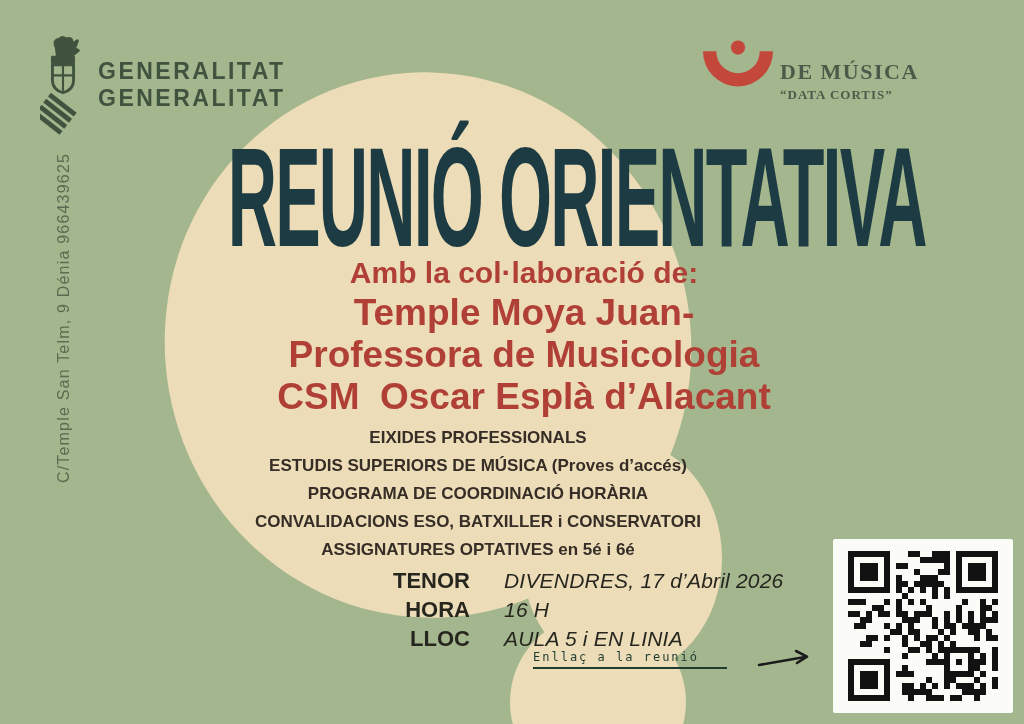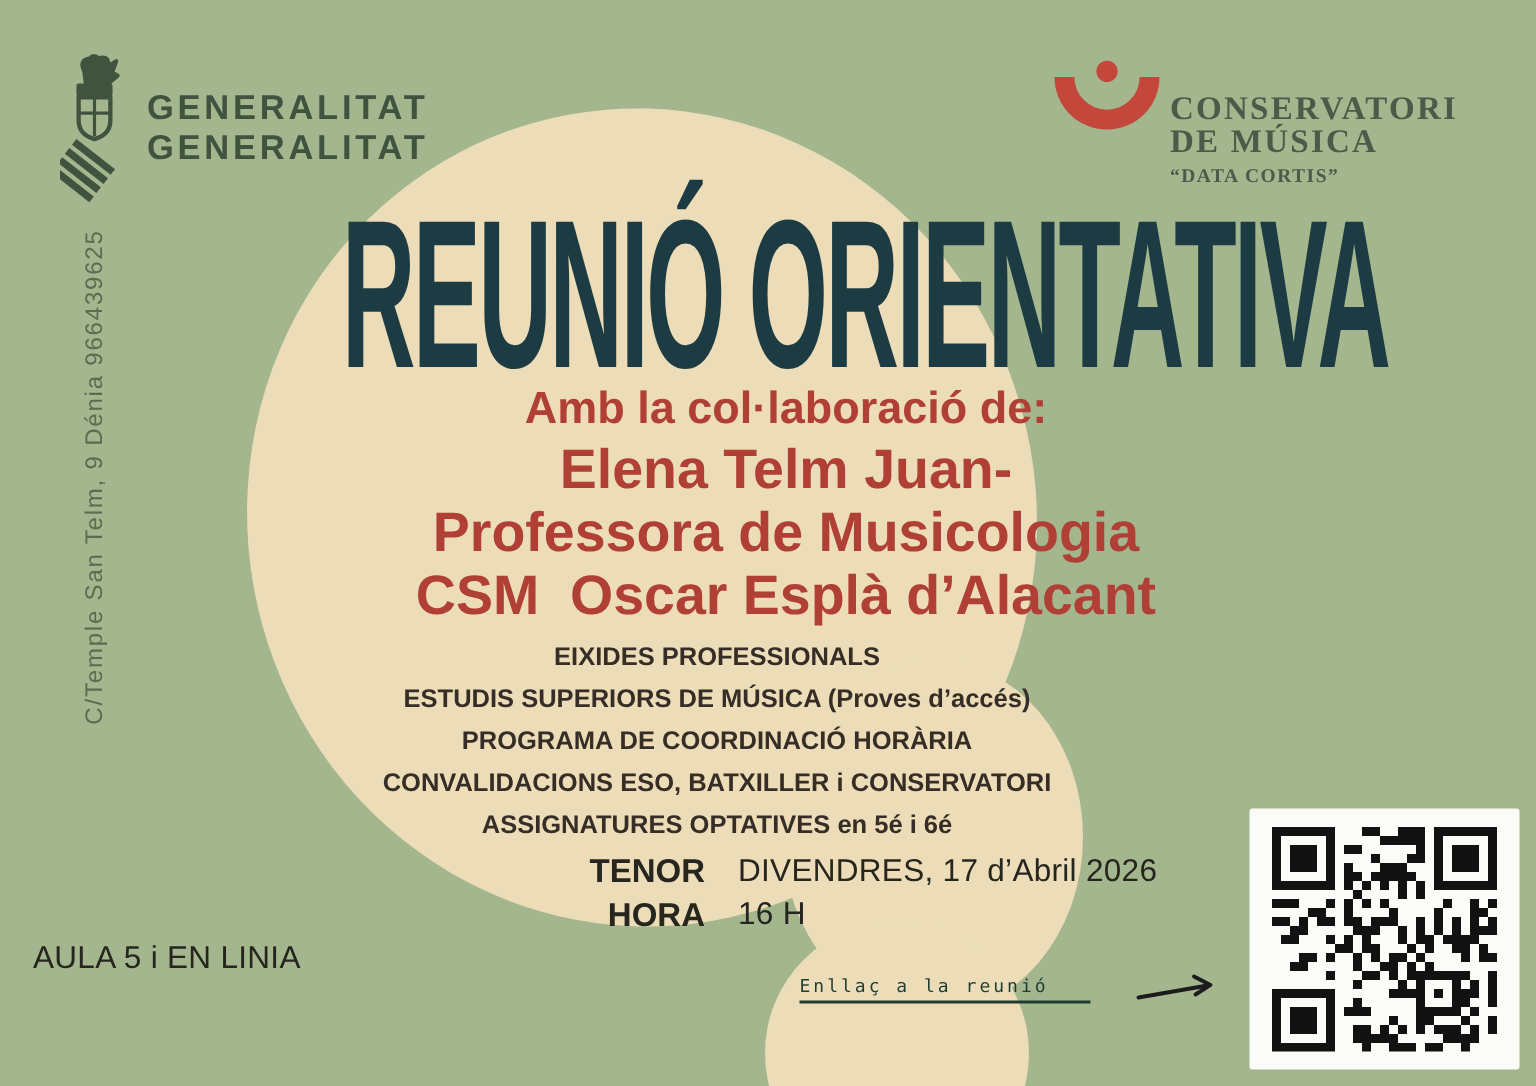--- a/index.html
+++ b/index.html
@@ -43,21 +43,21 @@
   .collab-names{margin-top:2px;font-size:37px;font-weight:700;line-height:40px;white-space:pre;}
 
   
   .agenda{left:16px;right:84px;top:424px;text-align:center;color:var(--agenda);
     font-size:17px;font-weight:700;line-height:28px;}
 
   
   .details{left:0;top:566px;width:1024px;color:var(--details);font-size:21px;line-height:29px;}
   .detail-row{display:flex;}
   .detail-label{width:470px;text-align:right;font-weight:700;font-size:22px;}
-  .detail-value{margin-left:22px;letter-spacing:0.2px;}
+  .detail-value{margin-left:34px;letter-spacing:0.2px;font-style:italic;}
 
   
   .meet-link{left:533px;top:650px;font-family:"DejaVu Sans Mono",monospace;
     font-size:12px;letter-spacing:2px;color:var(--link);
     border-bottom:2.5px solid var(--link);padding:0 28px 3px 0;cursor:pointer;}
   .arrow{left:756px;top:646px;}
 
   
   .qr-panel{left:833px;top:539px;width:180px;height:174px;background:var(--qr-panel);
     border-radius:2px;display:flex;align-items:center;justify-content:center;}
@@ -96,35 +96,34 @@
       <div>GENERALITAT</div>
     </div>
   </div>
 
   <div class="layer conserv">
     <svg width="76" height="53" viewBox="0 0 80 56">
       <circle cx="40" cy="8" r="7.5" fill="var(--conserv-red)"></circle>
       <path d="M3,12 A37,37 0 0 0 77,12 L63,12 A23,23 0 0 1 17,12 Z" fill="var(--conserv-red)"></path>
     </svg>
     <div class="conserv-text">
-      <div class="conserv-l1">CONSERVATORI</div>
       <div class="conserv-l2">DE MÚSICA</div>
       <div class="conserv-l3">“DATA CORTIS”</div>
     </div>
   </div>
 
   <div class="layer side-address">C/Temple San Telm, 9 Dénia 966439625</div>
 
   <div class="layer title-wrap">
     <span class="title">REUNIÓ ORIENTATIVA</span>
   </div>
 
   <div class="layer collab">
     <div class="collab-intro">Amb la col·laboració de:</div>
-    <div class="collab-names">Elena Telm Juan-</div>
+    <div class="collab-names">Temple Moya Juan-</div>
     <div class="collab-names">Professora de Musicologia</div>
     <div class="collab-names">CSM  Oscar Esplà d’Alacant</div>
   </div>
 
   <div class="layer agenda">
     <div>EIXIDES PROFESSIONALS</div>
     <div>ESTUDIS SUPERIORS DE MÚSICA (Proves d’accés)</div>
     <div>PROGRAMA DE COORDINACIÓ HORÀRIA</div>
     <div>CONVALIDACIONS ESO, BATXILLER i CONSERVATORI</div>
     <div>ASSIGNATURES OPTATIVES en 5é i 6é</div>
@@ -133,20 +132,21 @@
   <div class="layer details">
     <div class="detail-row">
       <div class="detail-label">TENOR</div>
       <div class="detail-value">DIVENDRES, 17 d’Abril 2026</div>
     </div>
     <div class="detail-row">
       <div class="detail-label">HORA</div>
       <div class="detail-value">16 H</div>
     </div>
     <div class="detail-row">
+      <div class="detail-label">LLOC</div>
       <div class="detail-value">AULA 5 i EN LINIA</div>
     </div>
   </div>
 
   <div class="layer meet-link">Enllaç a la reunió</div>
 
   <svg class="layer arrow" width="60" height="28" viewBox="0 0 60 28">
     <path d="M3,19 L49,11" stroke="#1c1c1c" stroke-width="2.6" fill="none" stroke-linecap="round"></path>
     <path d="M40,5 L51,10.6 L41,17" stroke="#1c1c1c" stroke-width="2.6" fill="none" stroke-linecap="round" stroke-linejoin="round"></path>
   </svg>

